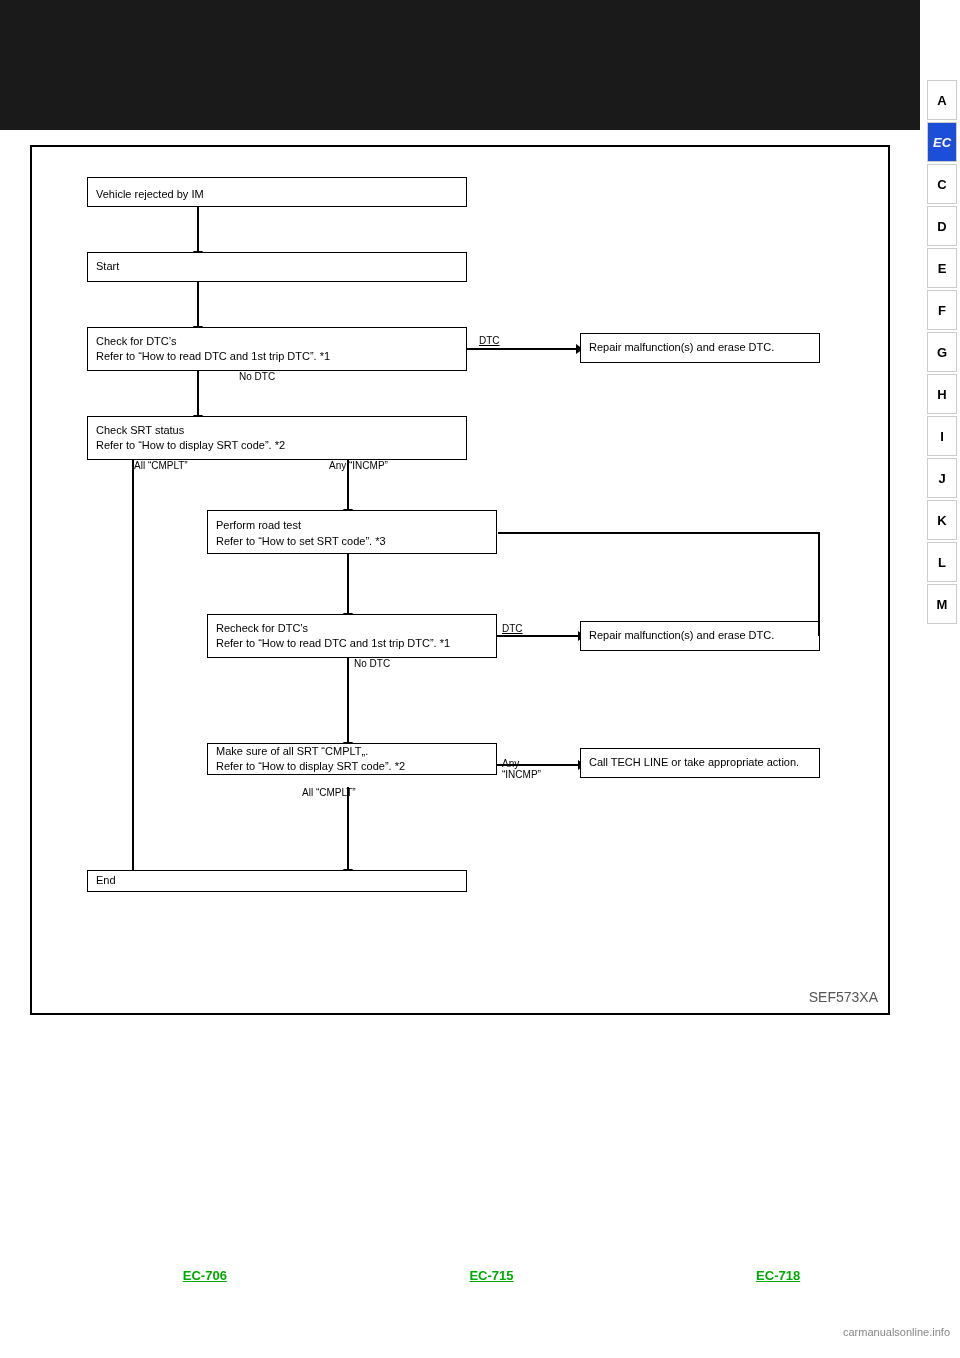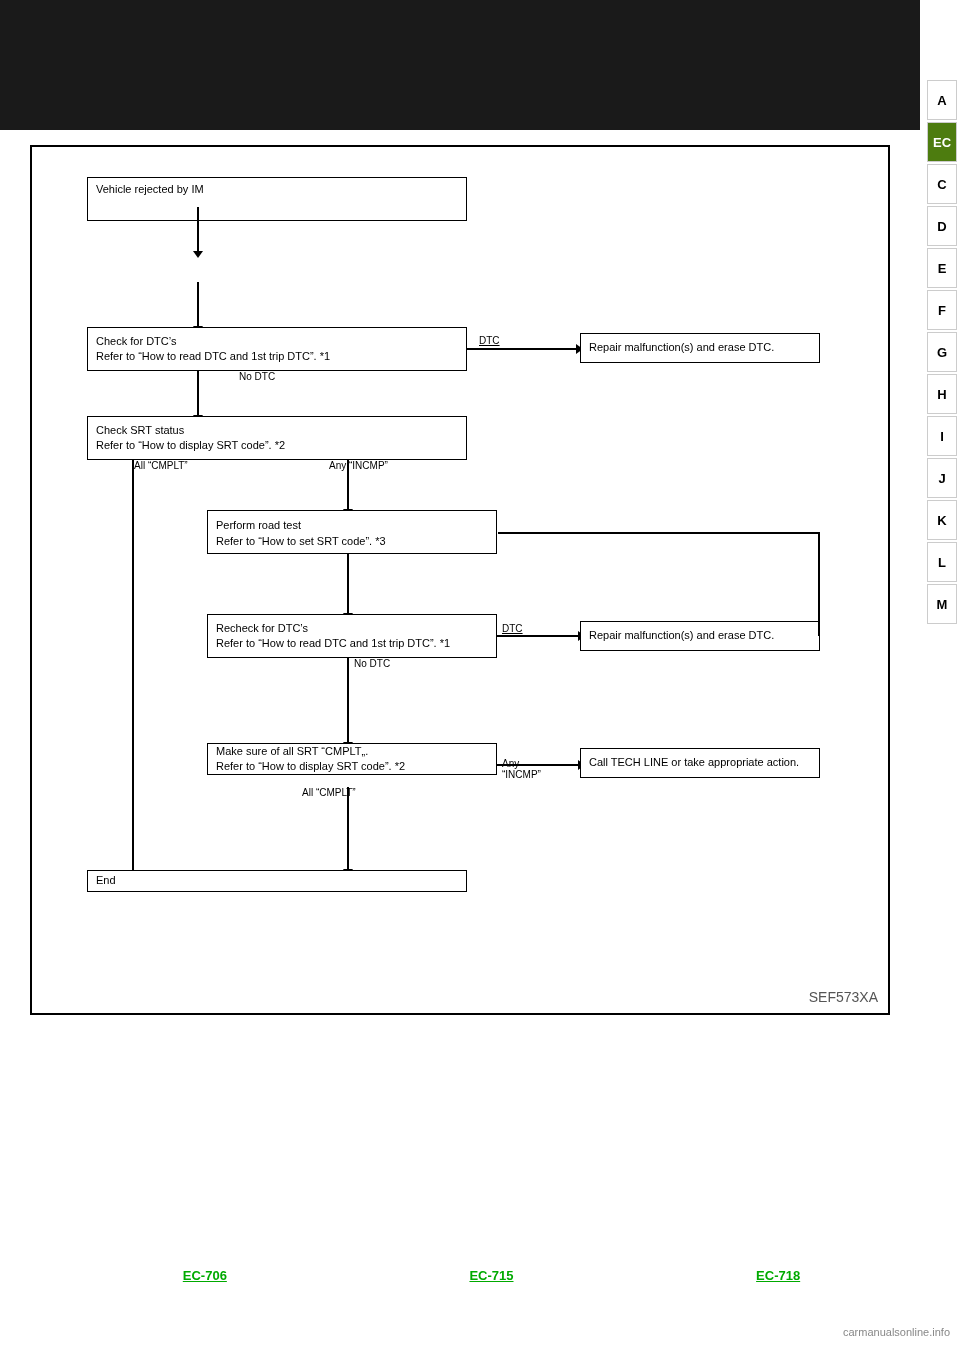--- a/index.html
+++ b/index.html
@@ -33,22 +33,23 @@
       border: 1px solid #ccc;
       display: flex;
       align-items: center;
       justify-content: center;
       font-weight: bold;
       font-size: 13px;
       cursor: pointer;
       color: #000;
     }
     .sidebar-tab.active {
-      background: #4d7c0f;
+      background: #1d4ed8;
       color: #fff;
+      font-style: italic;
     }
 
     
     .flowchart-container {
       position: absolute;
       left: 30px;
       top: 145px;
       width: 860px;
       height: 870px;
       border: 2px solid #000;
@@ -180,26 +181,29 @@
   <div class="sidebar-tab">H</div>
   <div class="sidebar-tab">I</div>
   <div class="sidebar-tab">J</div>
   <div class="sidebar-tab">K</div>
   <div class="sidebar-tab">L</div>
   <div class="sidebar-tab">M</div>
 </div>
 
 <div class="flowchart-container">
 
-  <div class="flow-box" style="left:55px; top:30px; width:380px; height:44px; display:flex; align-items:flex-start;">
+  <div class="flow-box" style="left:55px; top:30px; width:380px; height:30px; display:flex; align-items:flex-end;">
     <span>Vehicle rejected by IM</span>
   </div>
 
   <div class="arrow-down" style="left:165px; top:60px; height:45px;"></div>
 
+  <div class="flow-box" style="left:55px; top:105px; width:380px; height:30px; display:flex; align-items:center;">
+    <span>Start</span>
+  </div>
 
   <div class="arrow-down" style="left:165px; top:135px; height:45px;"></div>
 
   <div class="flow-box" style="left:55px; top:180px; width:380px; height:44px; display:flex; align-items:center;">
     <span style="white-space:pre-line;">Check for DTC’s
 Refer to “How to read DTC and 1st trip DTC”. *1</span>
   </div>
 
   <div class="line-h" style="left:435px; top:201px; width:80px;"></div>
   <div class="arrow-right" style="left:515px; top:201px; width:30px;"></div>

